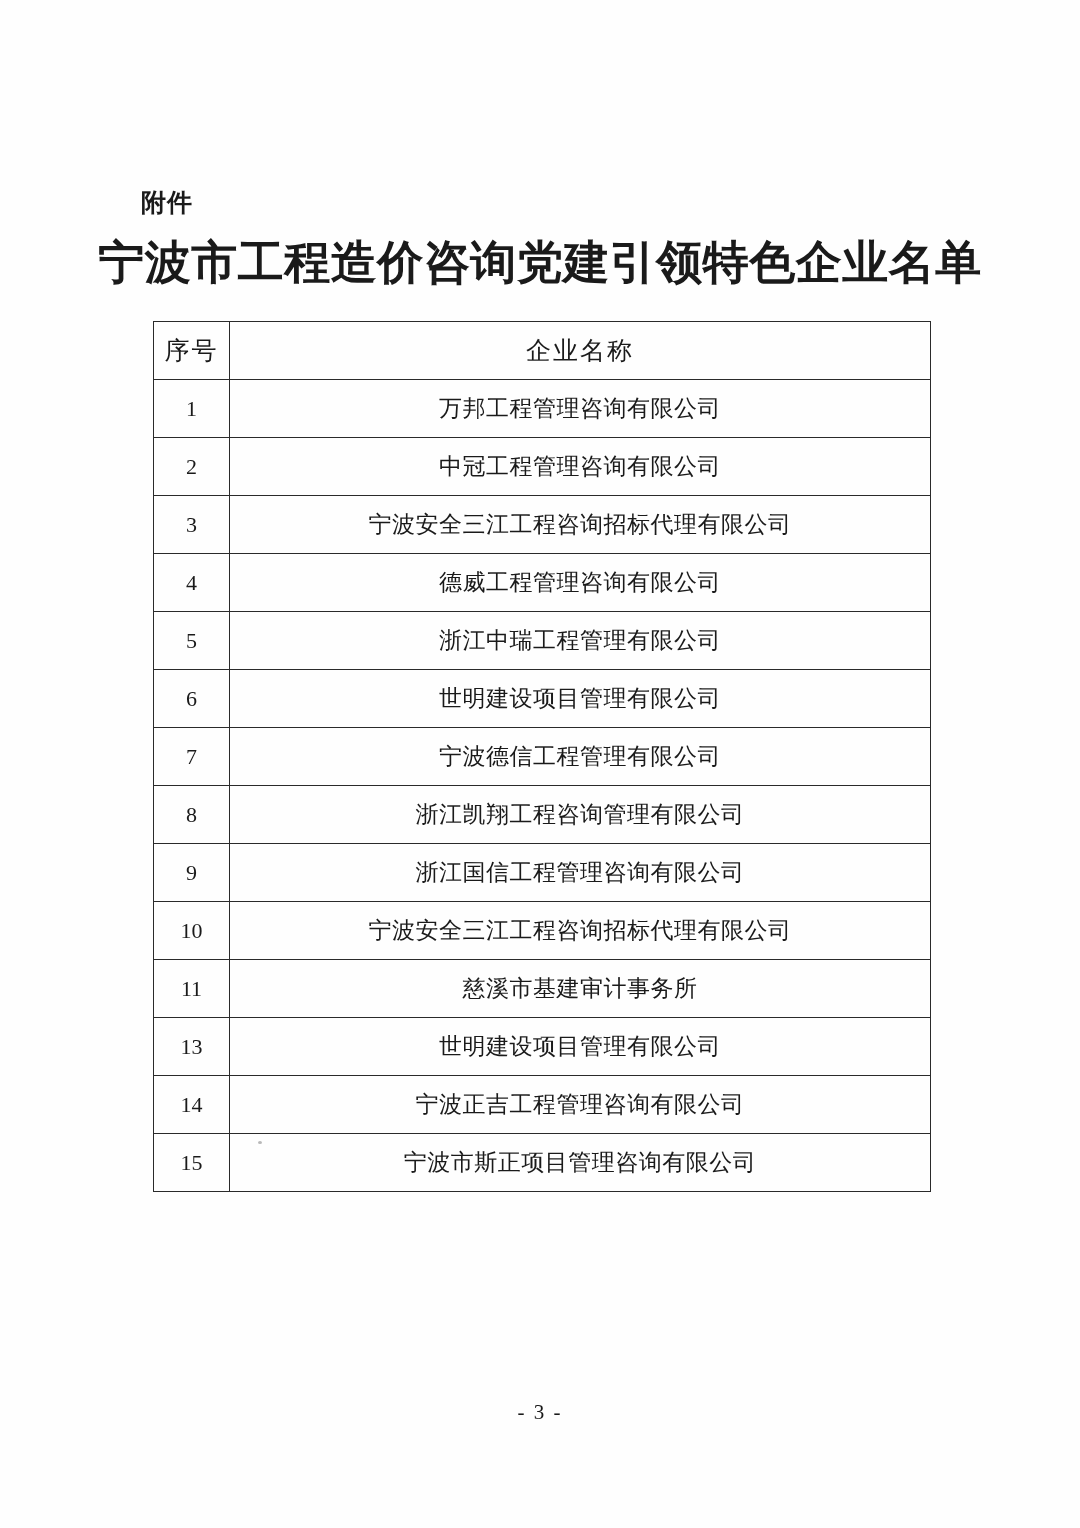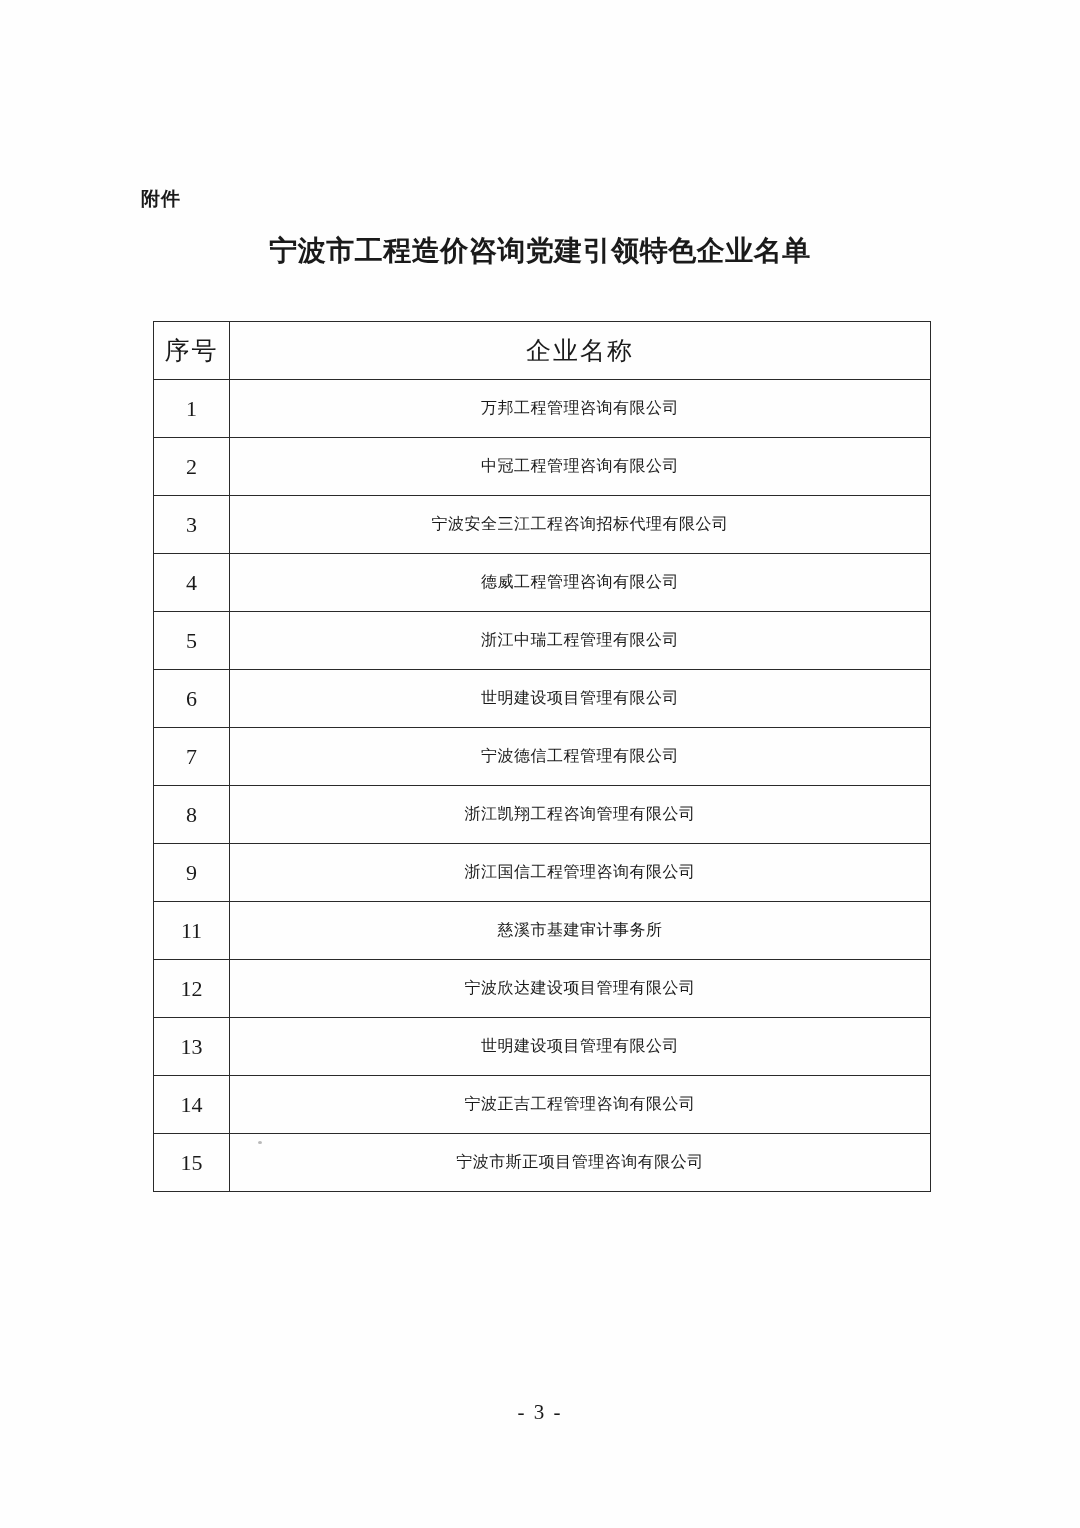--- a/index.html
+++ b/index.html
@@ -20,32 +20,32 @@
     left: 0;
     top: 0;
     width: 1080px;
     height: 1528px;
     background: #fefefe;
   }
   .attachment-label {
     position: absolute;
     left: 141px;
     top: 186px;
-    font-size: 19px;
+    font-size: 25px;
     font-weight: bold;
     letter-spacing: 1px;
     font-family: "DejaVu Serif", "Liberation Serif", serif;
   }
   .doc-title {
     position: absolute;
     left: 0;
     top: 232px;
     width: 1080px;
     text-align: center;
-    font-size: 28px;
+    font-size: 46px;
     font-weight: bold;
     letter-spacing: 0.5px;
     font-family: "DejaVu Serif", "Liberation Serif", serif;
   }
   .table-wrap {
     position: absolute;
     left: 153px;
     top: 321px;
     width: 777px;
   }
@@ -68,21 +68,21 @@
     font-size: 25px;
     font-weight: bold;
     font-family: "DejaVu Serif", "Liberation Serif", serif;
     letter-spacing: 2px;
   }
   .idx {
     font-size: 22px;
     font-family: "Liberation Serif", "DejaVu Serif", serif;
   }
   .cname {
-    font-size: 16px;
+    font-size: 23px;
     font-family: "DejaVu Serif", "Liberation Serif", serif;
     letter-spacing: 0.5px;
   }
   .page-number {
     position: absolute;
     left: 0;
     top: 1400px;
     width: 1080px;
     text-align: center;
     font-size: 21px;
@@ -151,26 +151,26 @@
         </tr>
         <tr>
           <td class="idx">8</td>
           <td class="cname">浙江凯翔工程咨询管理有限公司</td>
         </tr>
         <tr>
           <td class="idx">9</td>
           <td class="cname">浙江国信工程管理咨询有限公司</td>
         </tr>
         <tr>
+          <td class="idx">10</td>
+          <td class="cname">宁波安全三江工程咨询招标代理有限公司</td>
+        </tr>
+        <tr>
           <td class="idx">11</td>
           <td class="cname">慈溪市基建审计事务所</td>
-        </tr>
-        <tr>
-          <td class="idx">12</td>
-          <td class="cname">宁波欣达建设项目管理有限公司</td>
         </tr>
         <tr>
           <td class="idx">13</td>
           <td class="cname">世明建设项目管理有限公司</td>
         </tr>
         <tr>
           <td class="idx">14</td>
           <td class="cname">宁波正吉工程管理咨询有限公司</td>
         </tr>
         <tr>

